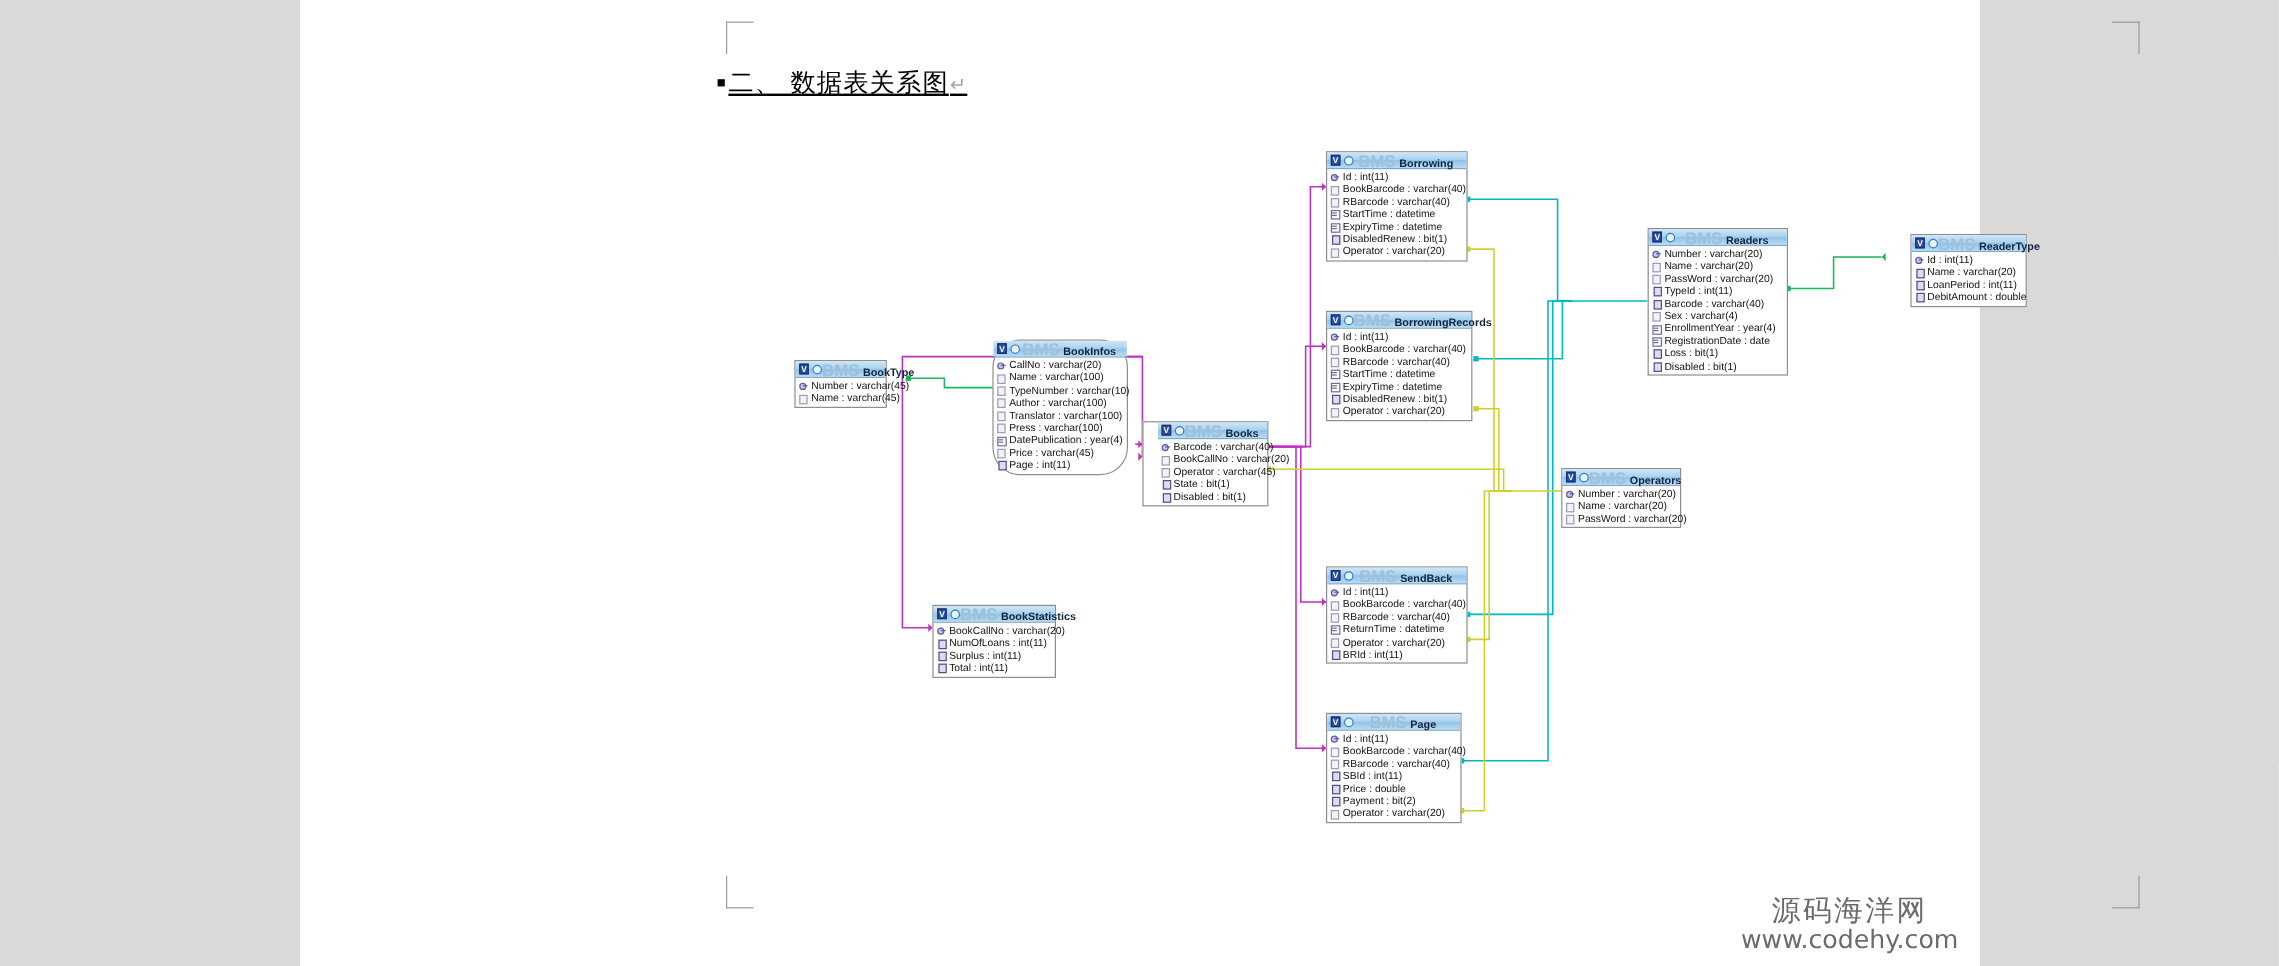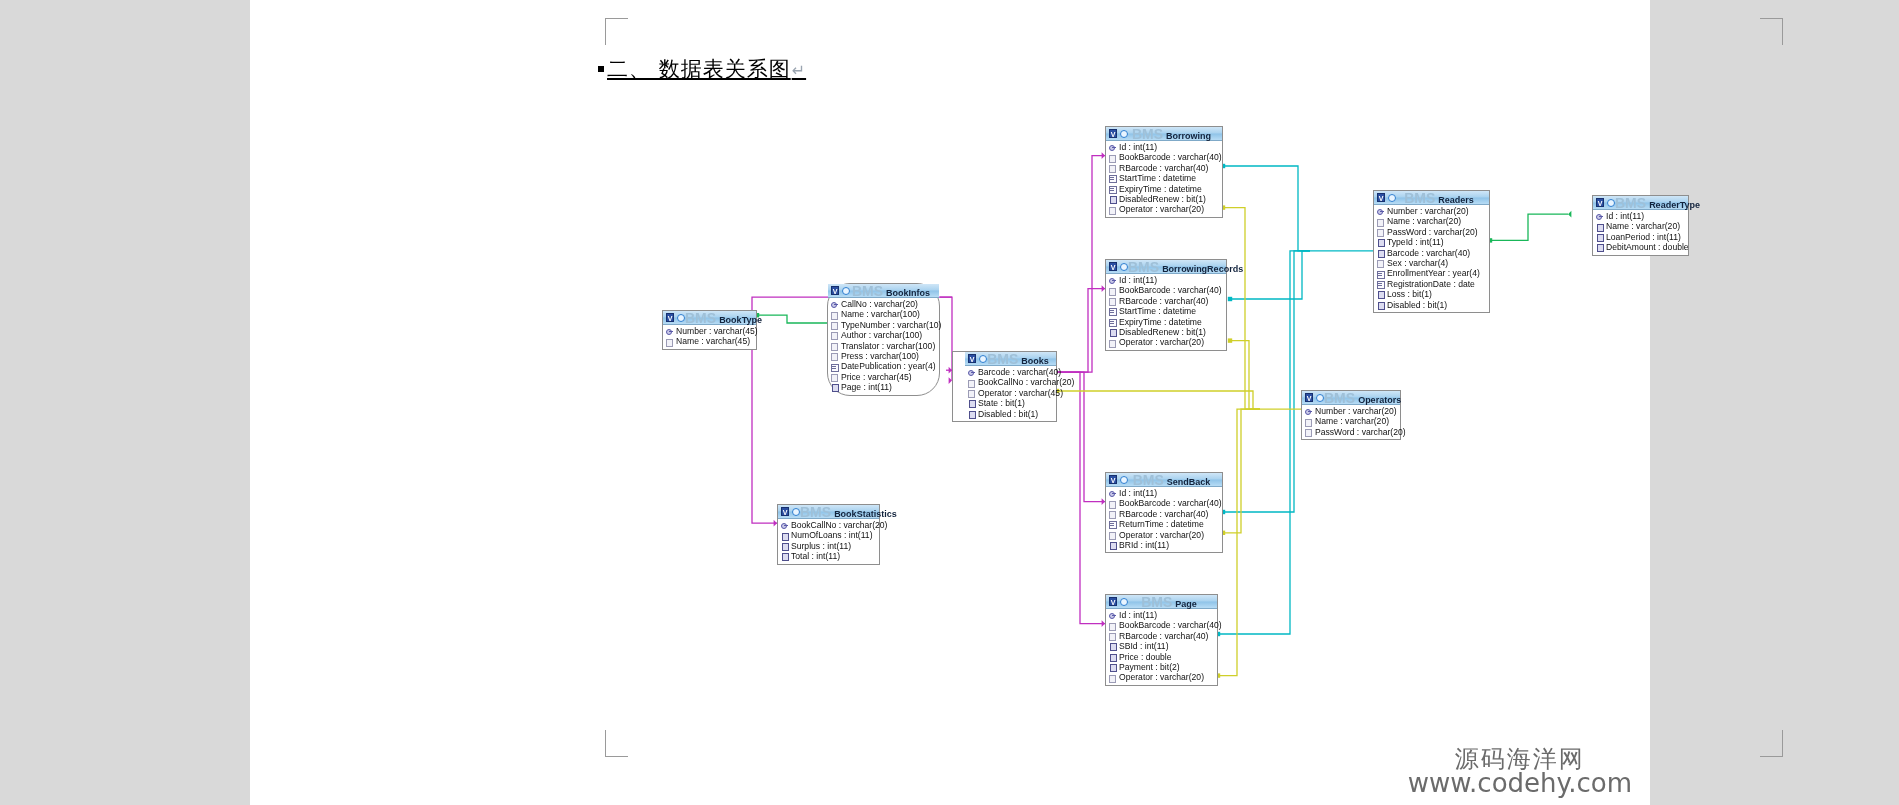--- a/index.html
+++ b/index.html
@@ -115,21 +115,21 @@
     border:1px solid #4f4f8c;background:#dcdcf0;
   }
   .tbl .row .nm{font-size:8.6px;color:#111;}
 
   
   #wm{
     position:absolute;right:18px;bottom:10px;text-align:center;
     color:#6b6b6b;font-family:"DejaVu Sans",sans-serif;
   }
   #wm .cn{font-size:24px;letter-spacing:2px;display:block;line-height:24px;}
-  #wm .en{font-size:26px;display:block;line-height:24px;}
+  #wm .en{font-size:21px;display:block;line-height:24px;}
 </style>
 </head>
 <body>
 
 <div id="sheet">
 
   <div class="crop tl"></div>
   <div class="crop tr"></div>
   <div class="crop bl"></div>
   <div class="crop br"></div>
@@ -461,21 +461,21 @@
             <div class="row">
               <span class="gl col"></span>
               <span class="nm">Price : varchar(45)</span>
             </div>
             <div class="row">
               <span class="gl num"></span>
               <span class="nm">Page : int(11)</span>
             </div>
           </div>
         </div>
-        <div class="tbl" style="left: 412px; top: 310px; width: 95px;">
+        <div class="tbl" style="left: 412px; top: 300px; width: 77px;">
           <div class="hdr">
             <span class="ic-v">V</span>
             <span class="ic-o"></span>
             <span class="ttl"><span class="pfx">BMS</span><span>BookType</span></span>
           </div>
           <div class="rows">
             <div class="row">
               <span class="gl key"></span>
               <span class="nm">Number : varchar(45)</span>
             </div>

